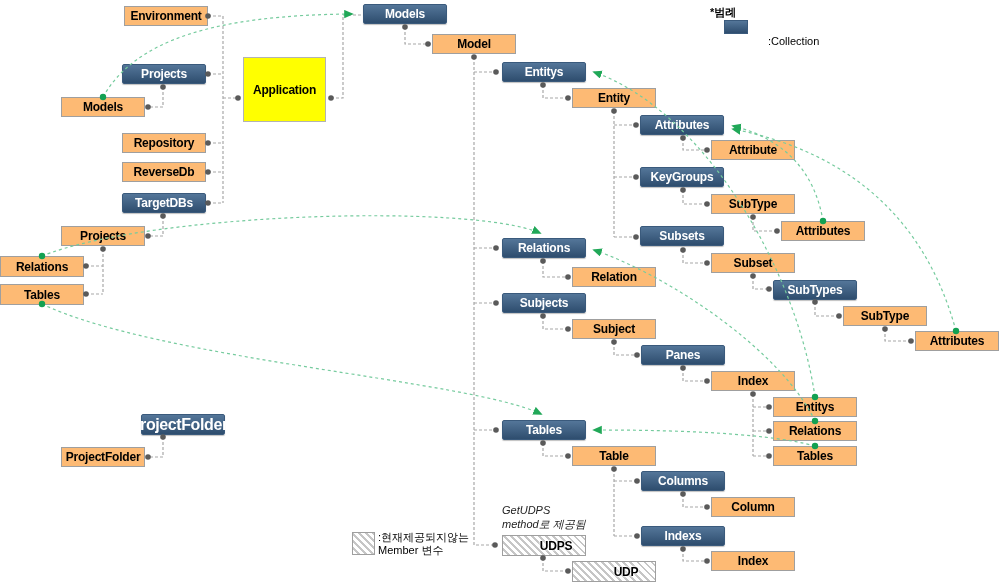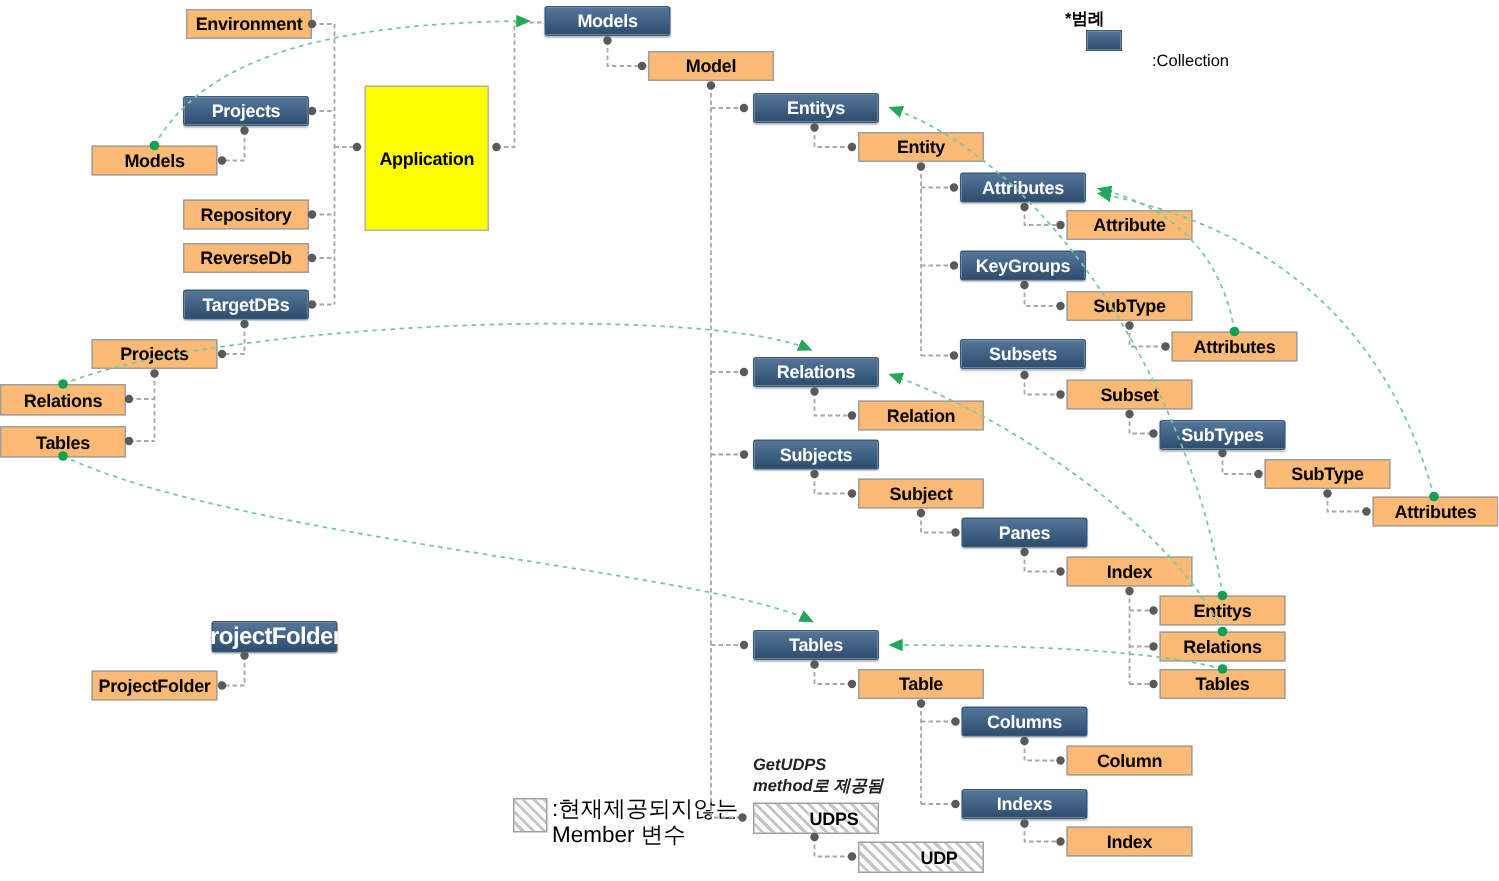--- a/index.html
+++ b/index.html
@@ -6,36 +6,36 @@
   #stage{position:relative;width:999px;height:587px;background:#fff;overflow:hidden;
          font-family:"Liberation Sans",sans-serif;}
   #lines{position:absolute;left:0;top:0;z-index:3;pointer-events:none;}
   .node{position:absolute;width:84px;height:20px;box-sizing:border-box;z-index:2;
         display:flex;align-items:center;justify-content:center;
         font-weight:bold;font-size:12px;letter-spacing:-0.2px;}
   .node span{white-space:nowrap;}
   .white{background:#fdba74;border:1px solid #9f9f9f;color:#000;}
   .col{background:linear-gradient(#547699,#2e4d6e);border:1px solid #3a5a7c;color:#fff;
        border-radius:2px;box-shadow:0 1px 1px rgba(0,0,0,.25);}
-  .app{width:83px;height:97px;background:#ffff00;border:1px solid #b3b3b3;color:#000;}
+  .app{width:83px;height:65px;background:#ffff00;border:1px solid #b3b3b3;color:#000;}
   .hatched{background:repeating-linear-gradient(45deg,#ffffff 0 3px,#c6c6c6 3px 5px);
            border:1px solid #9f9f9f;color:#000;}
   .hatched span{text-shadow:0 0 2px #fff,0 0 2px #fff,0 0 3px #fff;padding-left:24px;}
   .legend-top{position:absolute;left:710px;top:5px;z-index:2;font-size:11px;color:#000;text-align:right;}
   .legend-top .ttl{font-weight:bold;}
   .swatch-col{position:absolute;left:14px;top:15px;width:22px;height:12px;
               background:linear-gradient(#547699,#2e4d6e);border:1px solid #3a5a7c;}
   .legend-top .lbl{position:absolute;left:40px;top:30px;white-space:nowrap;margin-left:18px;}
-  .legend-bottom{position:absolute;left:342px;top:531px;z-index:2;font-size:15px;color:#000;line-height:1.15;}
+  .legend-bottom{position:absolute;left:352px;top:531px;z-index:2;font-size:11px;color:#000;line-height:1.15;}
   .swatch-hatch{position:absolute;left:0;top:1px;width:21px;height:21px;
                 background:repeating-linear-gradient(45deg,#ffffff 0 3px,#c6c6c6 3px 5px);
                 border:1px solid #9f9f9f;}
   .legend-bottom .txt{margin-left:26px;white-space:nowrap;}
   .annotation{position:absolute;left:502px;top:504px;z-index:2;font-size:11px;line-height:1.25;
-              font-style:italic;font-weight:bold;color:#222;white-space:nowrap;}
+              font-style:italic;font-weight:normal;color:#222;white-space:nowrap;}
   .small{font-size:16px;letter-spacing:-0.4px;margin-left:20px;}
 </style>
 </head>
 <body>
 
 <div id="stage">
 
   <svg id="lines" width="999" height="587">
     <defs>
       <marker id="garrow" orient="auto" markerWidth="9" markerHeight="8" refX="6.5" refY="3.5">

